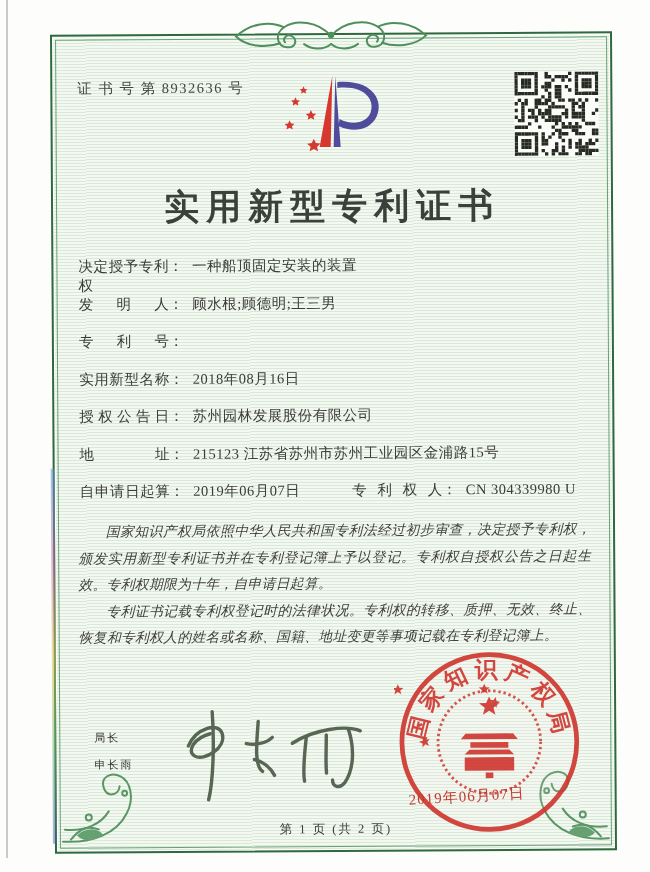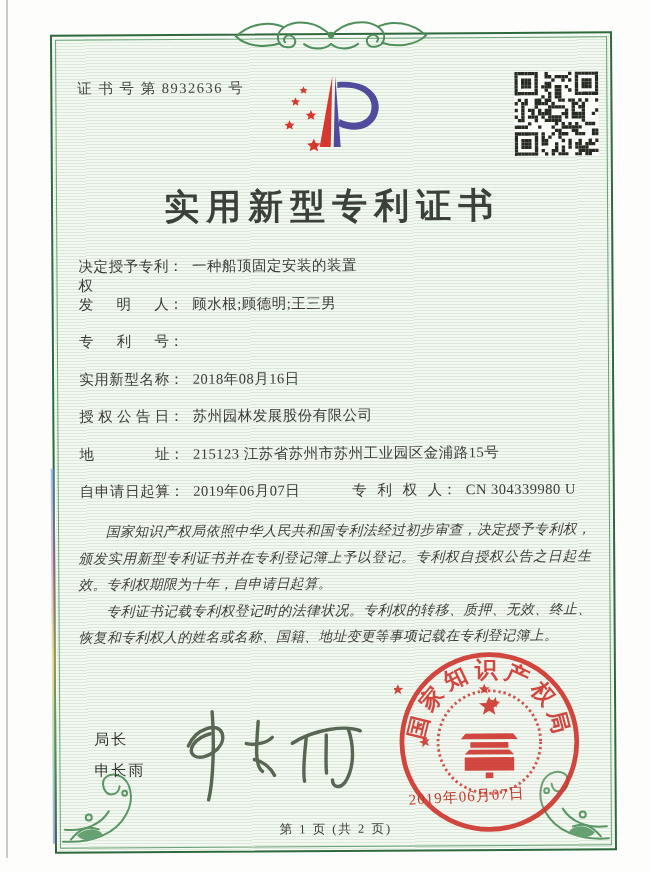--- a/index.html
+++ b/index.html
@@ -46,21 +46,21 @@
   .frow{display:flex;align-items:baseline;height:37.5px;font-size:14.5px;color:#3c3c3a;}
   .flabel{display:inline-block;width:90px;text-align:justify;text-align-last:justify;}
   .fcolon{margin-right:9px;}
   .fvalue{letter-spacing:.5px;}
   .frow .second{margin-left:52px;display:flex;align-items:baseline;}
 
   .paras{position:absolute;left:23px;right:22px;top:483px;font-size:13.8px;
     line-height:26.5px;text-align:justify;color:#3f4039;font-style:italic;}
   .paras p{margin:0;text-indent:2em;letter-spacing:.3px;}
 
-  .signer{position:absolute;left:38px;top:694px;font-size:15px;color:#34352f;
+  .signer{position:absolute;left:38px;top:694px;font-size:11px;color:#34352f;
     font-style:normal;font-family:"Liberation Sans","DejaVu Sans",sans-serif;}
   .signer div{margin-bottom:12px;letter-spacing:2px;}
   .signature{position:absolute;left:118px;top:668px;}
 
   .seal{position:absolute;left:338px;top:613px;}
   .seal-date{position:absolute;left:352px;top:752px;width:160px;
     color:#c43a2e;font-size:15px;letter-spacing:1px;transform:rotate(-3deg);}
 
   .page-footer{position:absolute;left:0;right:0;bottom:12px;text-align:center;
     font-size:12.5px;color:#3c3c38;letter-spacing:2px;font-style:normal;}

